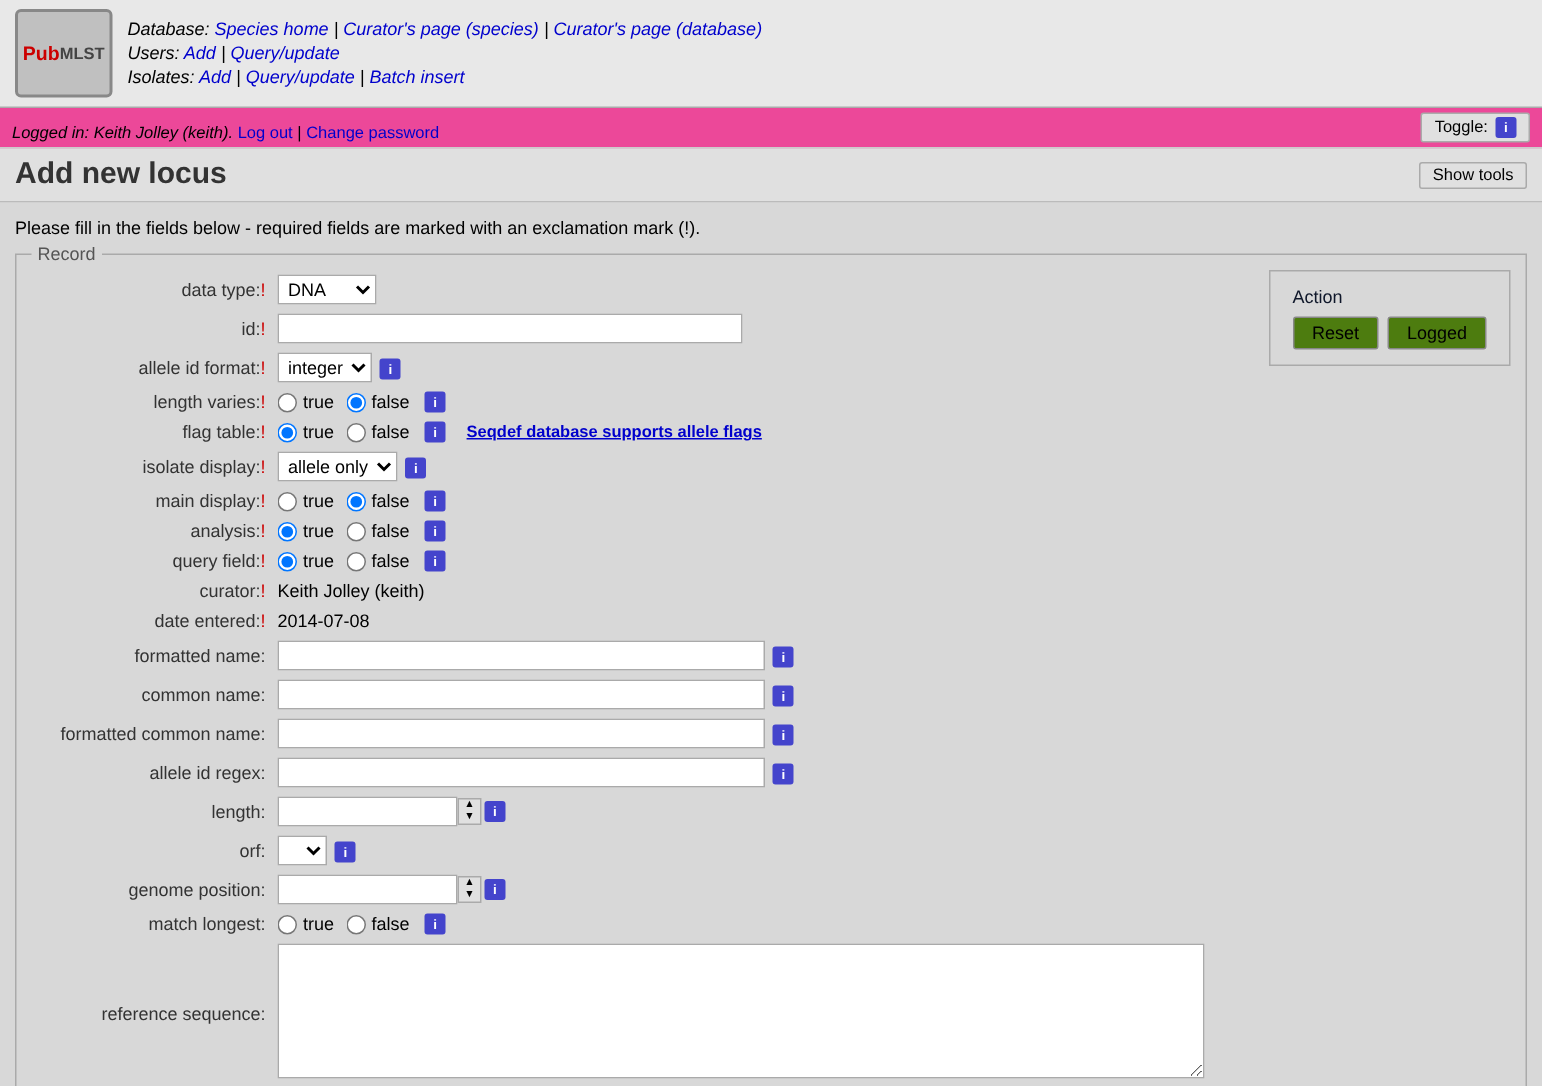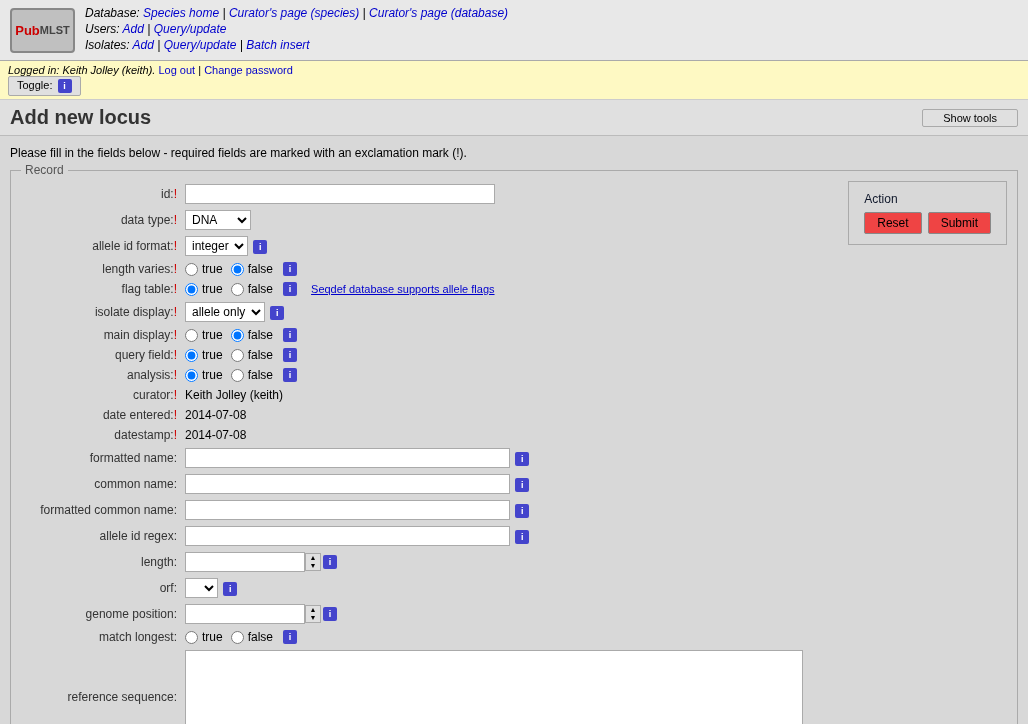--- a/index.html
+++ b/index.html
@@ -9,47 +9,46 @@
     #header {
       background: #e8e8e8;
       border-bottom: 1px solid #aaa;
       padding: 6px 10px;
       display: flex;
       align-items: center;
       gap: 10px;
     }
     #logo {
       width: 65px;
-      height: 45px;
+      height: 59px;
       background: #c0c0c0;
       border: 2px solid #888;
       border-radius: 4px;
       display: flex;
       align-items: center;
       justify-content: center;
       font-weight: bold;
       font-size: 11px;
       color: #444;
       flex-shrink: 0;
     }
     #logo span { color: #cc0000; font-size: 13px; }
     .header-links { font-size: 12px; }
     .header-links a { color: #00c; text-decoration: none; }
     .header-row { margin-bottom: 2px; font-style: italic; }
 
     
     #login-bar {
-      background: #fef9c3;
+      background: #ec4899;
       border-bottom: 1px solid #ccc;
       padding: 3px 8px;
       font-size: 11px;
       display: flex;
       justify-content: space-between;
-      align-items: flex-start;
-      flex-direction: column;
+      align-items: flex-end;
     }
     #login-bar a { color: #00c; text-decoration: none; }
     #toggle-btn {
       background: #e0e0e0;
       border: 1px solid #aaa;
       padding: 2px 8px;
       font-size: 11px;
       cursor: pointer;
       border-radius: 2px;
     }
@@ -60,21 +59,21 @@
       border-bottom: 1px solid #bbb;
       padding: 6px 10px;
       display: flex;
       justify-content: space-between;
       align-items: center;
     }
     #page-title-bar h1 { font-size: 20px; font-weight: bold; color: #333; }
     #show-tools-btn {
       background: #e0e0e0;
       border: 1px solid #aaa;
-      padding: 2px 20px;
+      padding: 2px 8px;
       font-size: 11px;
       cursor: pointer;
       border-radius: 2px;
     }
 
     
     #main {
       background: #d8d8d8;
       padding: 10px;
       min-height: 580px;
@@ -110,21 +109,21 @@
     #action-label {
       font-size: 12px;
       color: #0f172a;
       margin-bottom: 6px;
     }
     .action-buttons { display: flex; gap: 6px; }
     .action-btn {
       padding: 3px 12px;
       font-size: 12px;
       cursor: pointer;
-      background: #ef4444;
+      background: #4d7c0f;
       border: 1px solid #888;
       border-radius: 2px;
     }
 
     
     .form-table { width: 100%; border-collapse: collapse; }
     .form-table td { padding: 3px 4px; vertical-align: middle; }
     .label-cell {
       text-align: right;
       white-space: nowrap;
@@ -165,21 +164,21 @@
       font-weight: bold;
       text-align: center;
       line-height: 14px;
       border-radius: 2px;
       cursor: pointer;
       margin-left: 2px;
     }
 
     .bold-value { font-weight: normal; }
 
-    .seqdef-note { color: #666; font-size: 11px; margin-left: 10px; }
+    .seqdef-note { color: #666; font-size: 11px; margin-left: 10px; font-weight: bold; }
     .seqdef-note a { color: #00c; }
 
     textarea.ref-seq {
       width: 618px;
       height: 90px;
       font-size: 12px;
       border: 1px solid #aaa;
       background: #fff;
       resize: both;
     }
@@ -265,41 +264,41 @@
 
   <div id="main-container">
 
     <div id="record-section">
       <span id="record-label">Record</span>
 
       <div id="action-section">
         <div id="action-label">Action</div>
         <div class="action-buttons">
           <button class="action-btn">Reset</button>
-          <button class="action-btn">Submit</button>
+          <button class="action-btn">Logged</button>
         </div>
       </div>
 
       <table class="form-table">
         <tbody>
-
-          <tr>
-            <td class="label-cell">id:<span class="required-mark">!</span></td>
-            <td>
-              <input type="text" class="text-input text-input-wide" style="">
-            </td>
-          </tr>
 
           <tr>
             <td class="label-cell">data type:<span class="required-mark">!</span></td>
             <td>
               <select class="form-select">
                 <option>DNA</option>
                 <option>peptide</option>
               </select>
+            </td>
+          </tr>
+
+          <tr>
+            <td class="label-cell">id:<span class="required-mark">!</span></td>
+            <td>
+              <input type="text" class="text-input text-input-wide" style="">
             </td>
           </tr>
 
           <tr>
             <td class="label-cell">allele id format:<span class="required-mark">!</span></td>
             <td>
               <select class="form-select">
                 <option>integer</option>
                 <option>text</option>
               </select>
@@ -356,65 +355,59 @@
                 <input type="radio" name="main_display" value="true" style="">
                 <label>true</label>
                 <input type="radio" name="main_display" value="false" checked="" style="">
                 <label>false</label>
                 <span class="info-icon">i</span>
               </span>
             </td>
           </tr>
 
           <tr>
+            <td class="label-cell">analysis:<span class="required-mark">!</span></td>
+            <td>
+              <span class="radio-group">
+                <input type="radio" name="analysis" value="true" checked="" style="">
+                <label>true</label>
+                <input type="radio" name="analysis" value="false" style="">
+                <label>false</label>
+                <span class="info-icon">i</span>
+              </span>
+            </td>
+          </tr>
+
+          <tr>
             <td class="label-cell">query field:<span class="required-mark">!</span></td>
             <td>
               <span class="radio-group">
                 <input type="radio" name="query_field" value="true" checked="" style="">
                 <label>true</label>
                 <input type="radio" name="query_field" value="false" style="">
                 <label>false</label>
                 <span class="info-icon">i</span>
               </span>
             </td>
           </tr>
 
           <tr>
-            <td class="label-cell">analysis:<span class="required-mark">!</span></td>
-            <td>
-              <span class="radio-group">
-                <input type="radio" name="analysis" value="true" checked="" style="">
-                <label>true</label>
-                <input type="radio" name="analysis" value="false" style="">
-                <label>false</label>
-                <span class="info-icon">i</span>
-              </span>
-            </td>
-          </tr>
-
-          <tr>
             <td class="label-cell">curator:<span class="required-mark">!</span></td>
             <td>
               <span class="bold-value">Keith Jolley (keith)</span>
             </td>
           </tr>
 
           <tr>
             <td class="label-cell">date entered:<span class="required-mark">!</span></td>
             <td>
               <span>2014-07-08</span>
             </td>
           </tr>
 
-          <tr>
-            <td class="label-cell">datestamp:<span class="required-mark">!</span></td>
-            <td>
-              <span>2014-07-08</span>
-            </td>
-          </tr>
 
           <tr>
             <td class="label-cell">formatted name:</td>
             <td>
               <input type="text" class="text-input text-input-long" style="">
               <span class="info-icon">i</span>
             </td>
           </tr>
 
           <tr>

